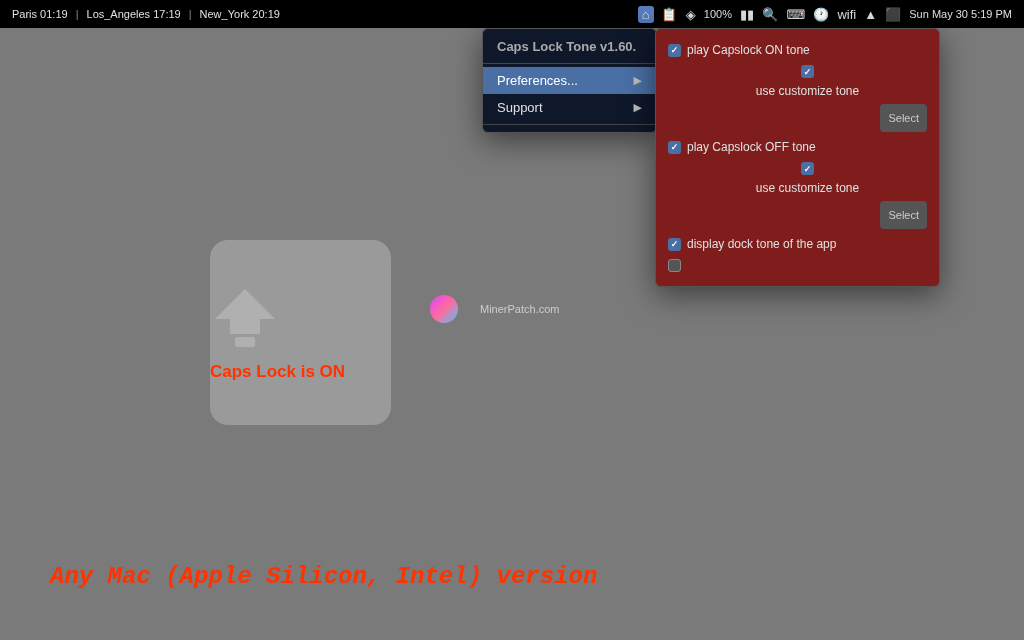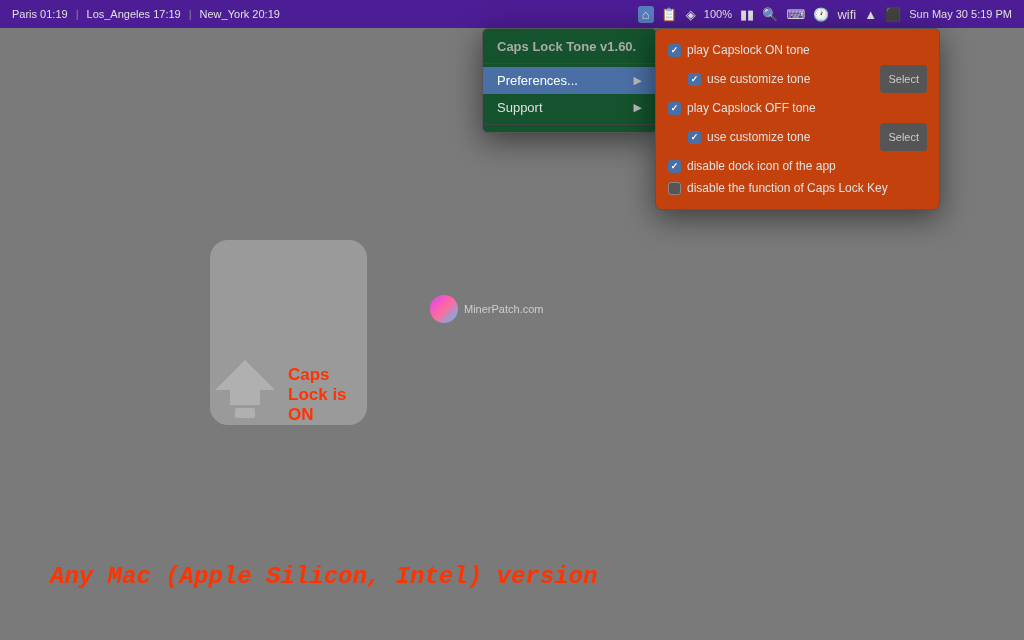--- a/index.html
+++ b/index.html
@@ -9,21 +9,21 @@
       background: #7a7a7a;
       font-family: -apple-system, BlinkMacSystemFont, 'Helvetica Neue', sans-serif;
       overflow: hidden;
       position: relative;
     }
 
     
     .menubar {
       width: 100%;
       height: 28px;
-      background: #4c1d95;
+      background: #000000;
       display: flex;
       align-items: center;
       justify-content: space-between;
       padding: 0 12px;
       position: absolute;
       top: 0;
       left: 0;
       z-index: 10;
     }
     .menubar-left {
@@ -51,27 +51,27 @@
       background: #5a7fc0;
       border-radius: 3px;
       padding: 1px 4px;
     }
 
     
     .caps-lock-card {
       position: absolute;
       left: 210px;
       top: 240px;
-      width: 157px;
+      width: 181px;
       height: 185px;
       background: #9a9a9a;
       border-radius: 18px;
       display: flex;
-      flex-direction: row;
-      align-items: flex-end;
+      flex-direction: column;
+      align-items: flex-start;
       justify-content: center;
       gap: 8px;
     }
     .caps-lock-arrow {
       width: 70px;
       height: 70px;
       display: flex;
       align-items: center;
       justify-content: center;
     }
@@ -81,21 +81,21 @@
       color: #ff3300;
     }
 
     
     .watermark {
       position: absolute;
       left: 430px;
       top: 295px;
       display: flex;
       align-items: center;
-      gap: 6px;
+      gap: 22px;
     }
     .watermark-logo {
       width: 28px;
       height: 28px;
       border-radius: 50%;
       background: linear-gradient(135deg, #e040fb, #ff6b9d, #4fc3f7);
     }
     .watermark-text {
       font-size: 11px;
       color: #e0e0e0;
@@ -113,21 +113,21 @@
       font-style: italic;
       font-family: 'Courier New', Courier, monospace;
     }
 
     
     .dropdown-menu {
       position: absolute;
       top: 28px;
       left: 482px;
       width: 175px;
-      background: #14532d;
+      background: #0f172a;
       border-radius: 6px;
       box-shadow: 0 8px 30px rgba(0,0,0,0.5);
       z-index: 100;
       padding: 4px 0;
       border: 1px solid #555;
     }
     .menu-item {
       padding: 6px 14px;
       font-size: 13px;
       color: #e0e0e0;
@@ -157,37 +157,38 @@
       background: #444;
       margin: 3px 0;
     }
 
     
     .submenu-preferences {
       position: absolute;
       top: 28px;
       left: 655px;
       width: 285px;
-      background: #c2410c;
+      background: #7f1d1d;
       border-radius: 6px;
       box-shadow: 0 8px 30px rgba(0,0,0,0.5);
       z-index: 101;
       padding: 10px 12px;
       border: 1px solid #555;
     }
     .pref-row {
       display: flex;
       align-items: center;
       padding: 4px 0;
       font-size: 12px;
       color: #e0e0e0;
       gap: 6px;
     }
     .pref-row.indented {
       padding-left: 20px;
+      flex-direction: column;
     }
     .checkbox-checked {
       width: 13px;
       height: 13px;
       background: #4a6fa5;
       border-radius: 3px;
       display: flex;
       align-items: center;
       justify-content: center;
       flex-shrink: 0;
@@ -308,21 +309,20 @@
 
   <div class="pref-row indented">
     <div class="checkbox-checked"></div>
     <span>use customize tone</span>
     <button class="select-btn">Select</button>
   </div>
 
 
   <div class="pref-row">
     <div class="checkbox-checked"></div>
-    <span>disable dock icon of the app</span>
+    <span>display dock tone of the app</span>
   </div>
 
   <div class="pref-row">
     <div class="checkbox-unchecked"></div>
-    <span>disable the function of Caps Lock Key</span>
   </div>
 
 </div>
 
 </body></html>

